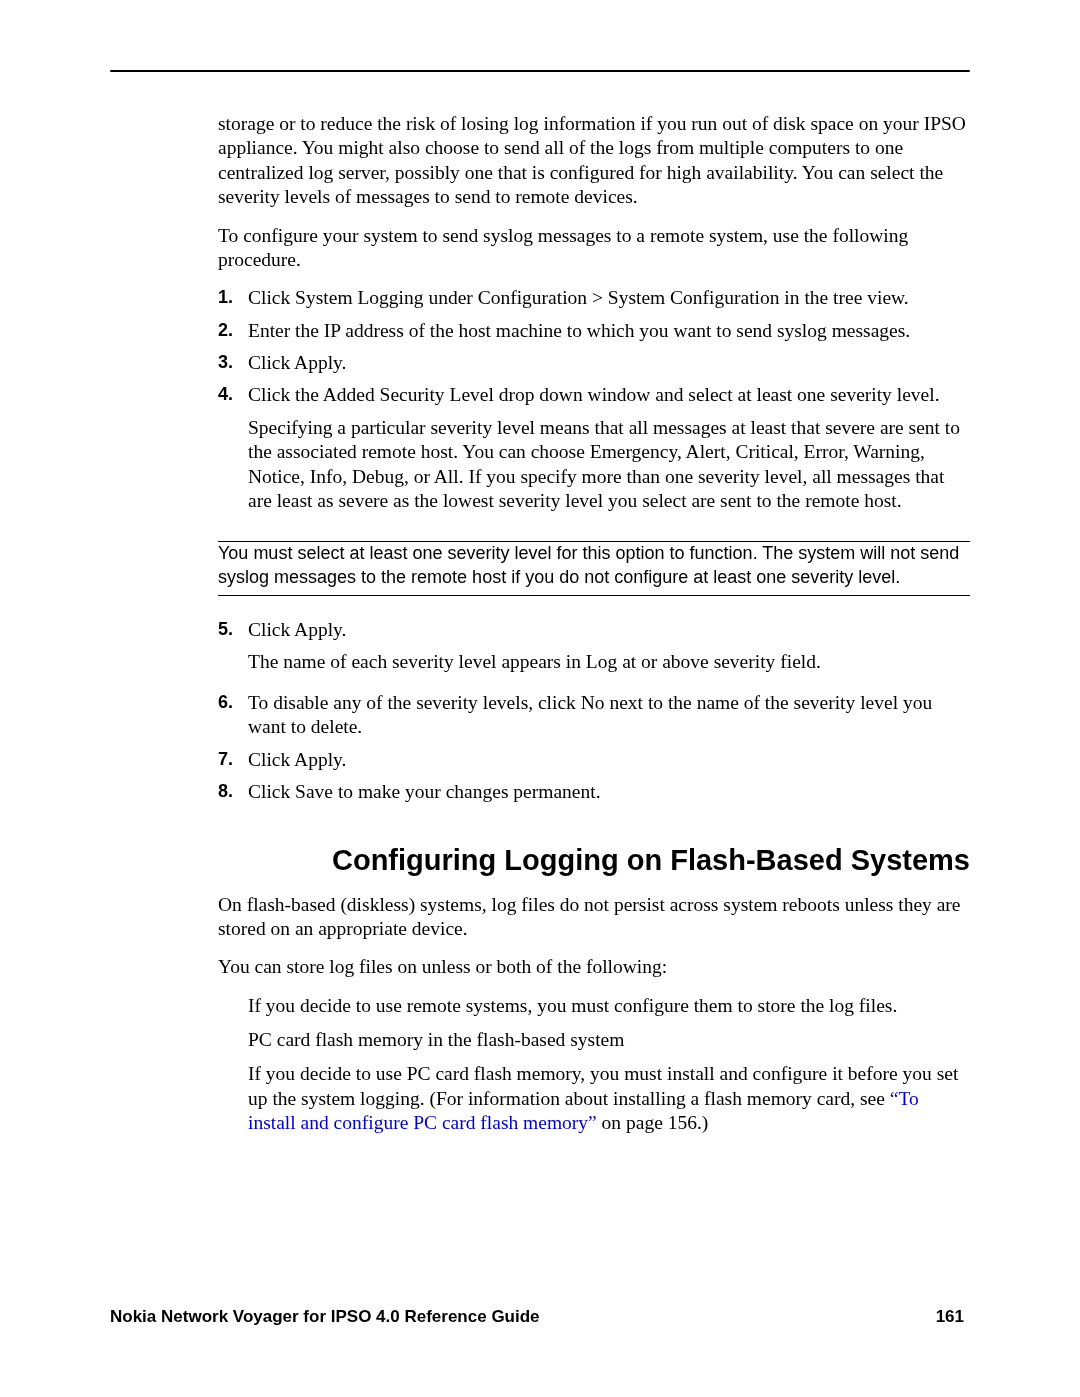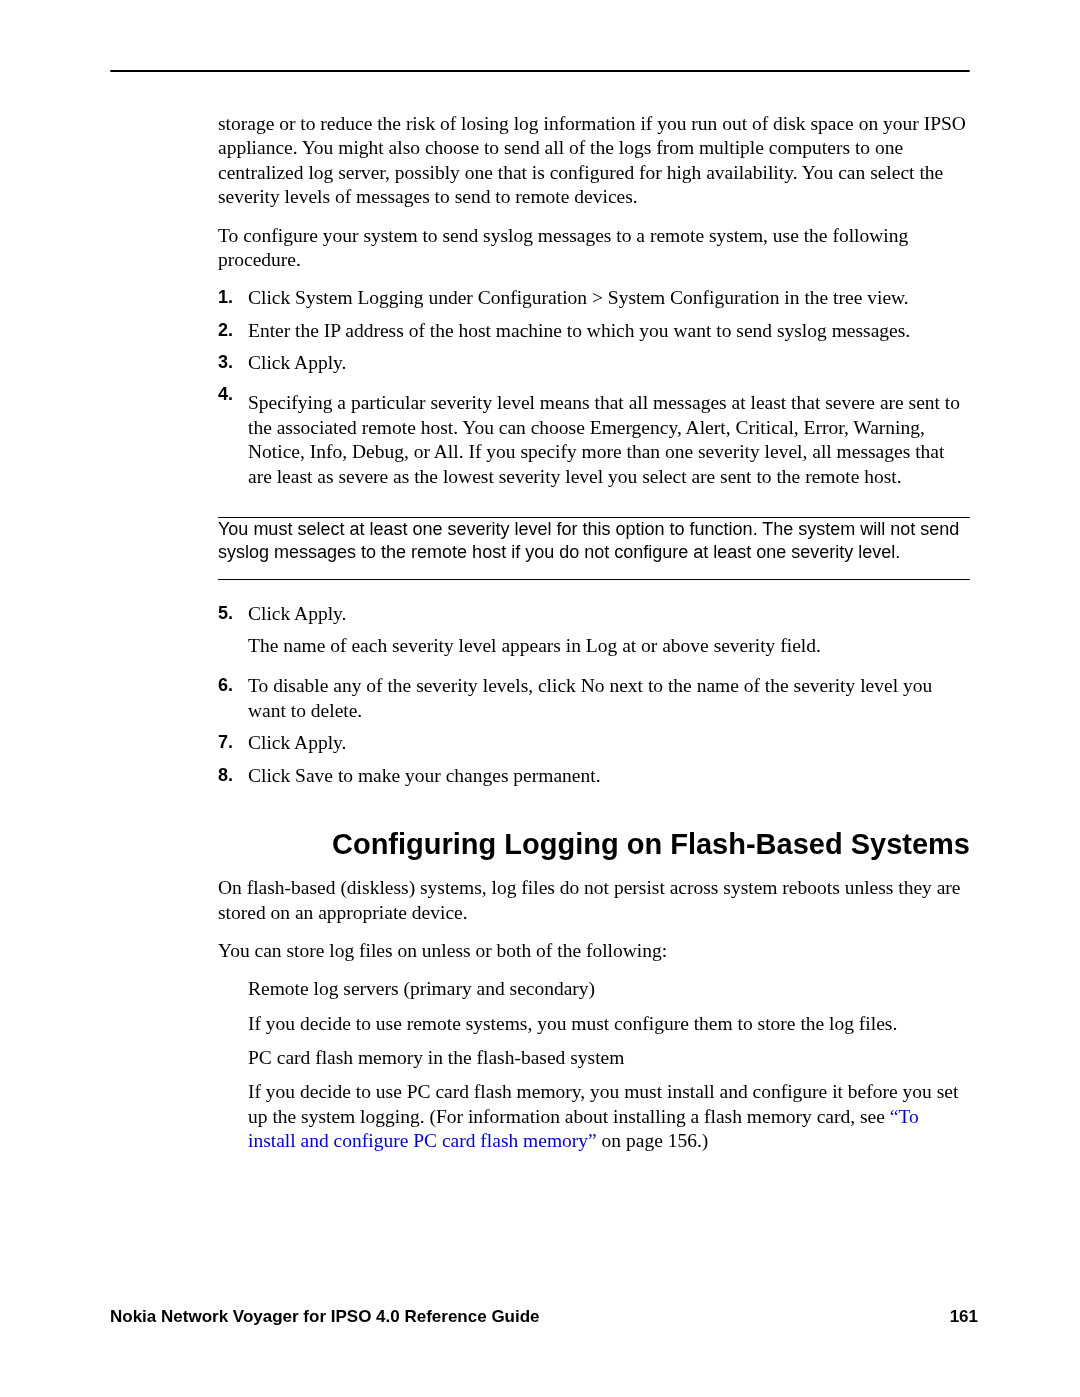--- a/index.html
+++ b/index.html
@@ -12,26 +12,26 @@
   .para { margin-bottom: 14px; }
   .sans-bold { font-family: Arial, Helvetica, sans-serif; font-weight: bold; font-size: 18.5px; }
   .sub-heading { margin: 22px 0 12px 0; }
   ol.steps { list-style: none; margin: 0; padding: 0; }
   ol.steps > li { display: flex; margin-bottom: 8px; }
   ol.steps > li .num { font-family: Arial, Helvetica, sans-serif; font-weight: bold; font-size: 18px; width: 30px; flex: 0 0 30px; }
   ol.steps > li .txt { flex: 1; }
   .step-para { margin-top: 8px; margin-bottom: 8px; }
   .note-box { margin: 20px 0 22px 0; }
   .note-title { font-family: Arial, Helvetica, sans-serif; font-weight: bold; font-size: 18px; margin: 6px 0 2px 0; }
-  .note-body { font-family: Arial, Helvetica, sans-serif; font-size: 18px; line-height: 1.3; margin-bottom: 14px; }
+  .note-body { font-family: Arial, Helvetica, sans-serif; font-size: 18px; line-height: 1.3; margin-bottom: 6px; }
   h2.section { font-family: Arial, Helvetica, sans-serif; font-weight: bold; font-size: 29px; margin: 38px 0 14px 0; text-align: right; }
   .indent-list { margin-left: 30px; }
   .indent-item { margin-bottom: 10px; }
   .link { color: #0000cc; }
-  .footer { position: absolute; bottom: 70px; left: 110px; right: 102px; }
+  .footer { position: absolute; bottom: 70px; left: 110px; right: 116px; }
   .footer-line { display: flex; justify-content: space-between; font-family: Arial, Helvetica, sans-serif; font-weight: bold; font-size: 17px; }
 </style>
 </head>
 <body>
 
 <div class="page">
   <hr class="rule">
 
   <div class="body-col">
     <p class="para">storage or to reduce the risk of losing log information if you run out of disk space on your IPSO appliance. You might also choose to send all of the logs from multiple computers to one centralized log server, possibly one that is configured for high availability. You can select the severity levels of messages to send to remote devices.</p>
@@ -47,20 +47,21 @@
         <span class="num">2.</span>
         <span class="txt">Enter the IP address of the host machine to which you want to send syslog messages.</span>
       </li>
       <li>
         <span class="num">3.</span>
         <span class="txt">Click Apply.</span>
       </li>
       <li>
         <span class="num">4.</span>
         <span class="txt">
+          <span>Click the Added Security Level drop down window and select at least one severity level.</span>
           <span class="step-para" style="display:block">Specifying a particular severity level means that all messages at least that severe are sent to the associated remote host. You can choose Emergency, Alert, Critical, Error, Warning, Notice, Info, Debug, or All. If you specify more than one severity level, all messages that are least as severe as the lowest severity level you select are sent to the remote host.</span>
         </span>
       </li>
     </ol>
 
     <div class="note-box">
       <hr class="thin-rule">
       <p class="note-body">You must select at least one severity level for this option to function. The system will not send syslog messages to the remote host if you do not configure at least one severity level.</p>
       <hr class="thin-rule">
     </div>
@@ -88,21 +89,20 @@
     </ol>
   </div>
 
   <h2 class="section">Configuring Logging on Flash-Based Systems</h2>
 
   <div class="body-col">
     <p class="para">On flash-based (diskless) systems, log files do not persist across system reboots unless they are stored on an appropriate device.</p>
     <p class="para">You can store log files on unless or both of the following:</p>
 
     <div class="indent-list">
-      <p class="indent-item">Remote log servers (primary and secondary)</p>
       <p class="indent-item">If you decide to use remote systems, you must configure them to store the log files.</p>
       <p class="indent-item">PC card flash memory in the flash-based system</p>
       <p class="indent-item">
         <span>If you decide to use PC card flash memory, you must install and configure it before you set up the system logging. (For information about installing a flash memory card, see </span><a class="link">“To install and configure PC card flash memory”</a><span> on page 156.)</span>
       </p>
     </div>
   </div>
 
   <div class="footer">
     <div class="footer-line">

